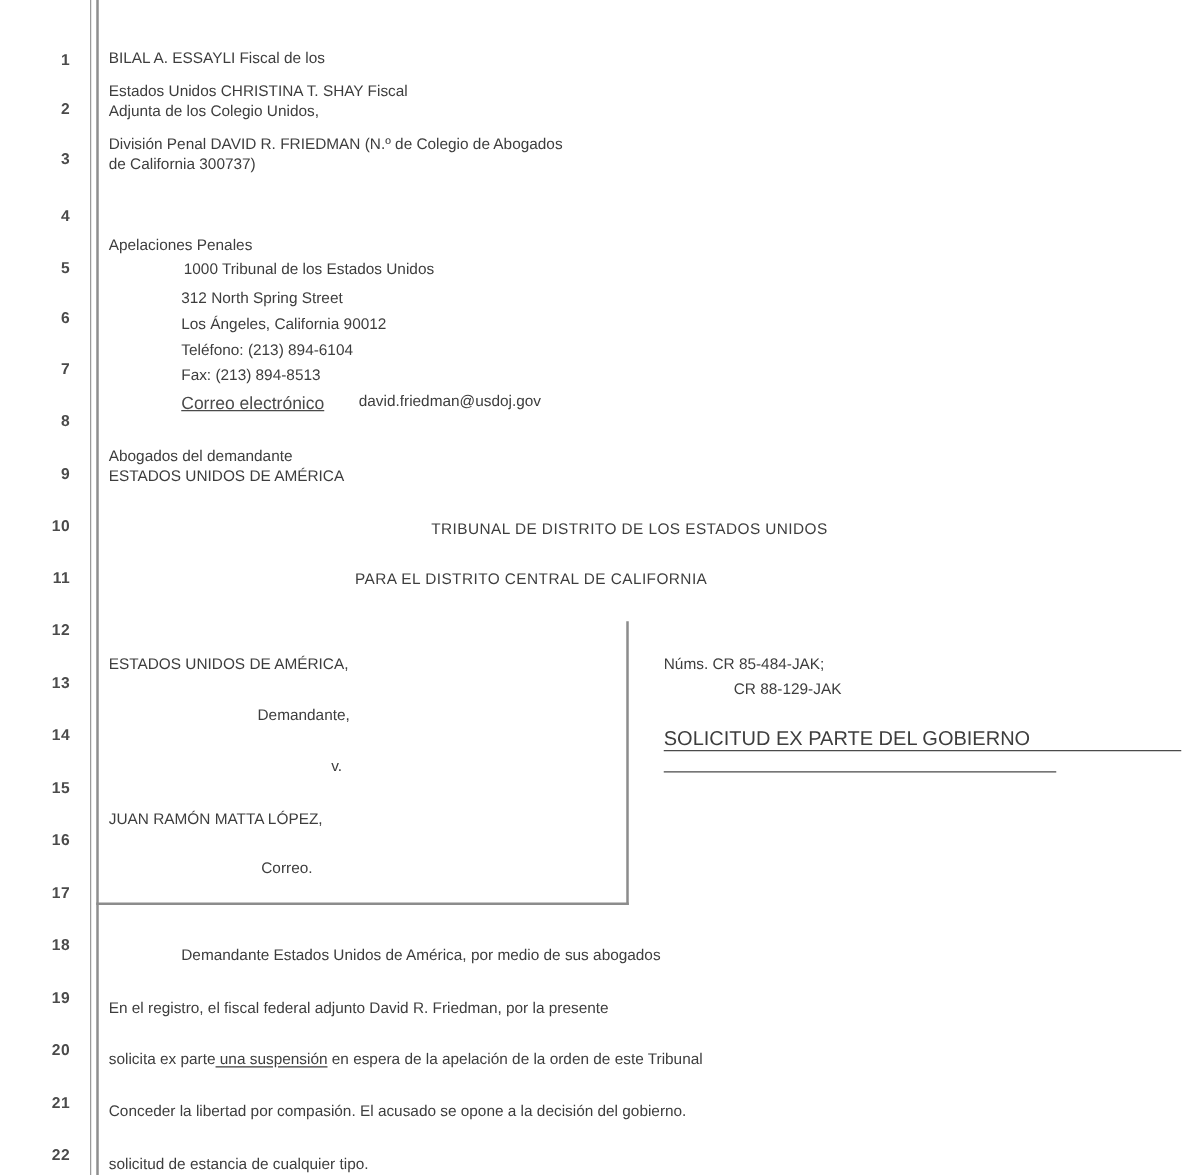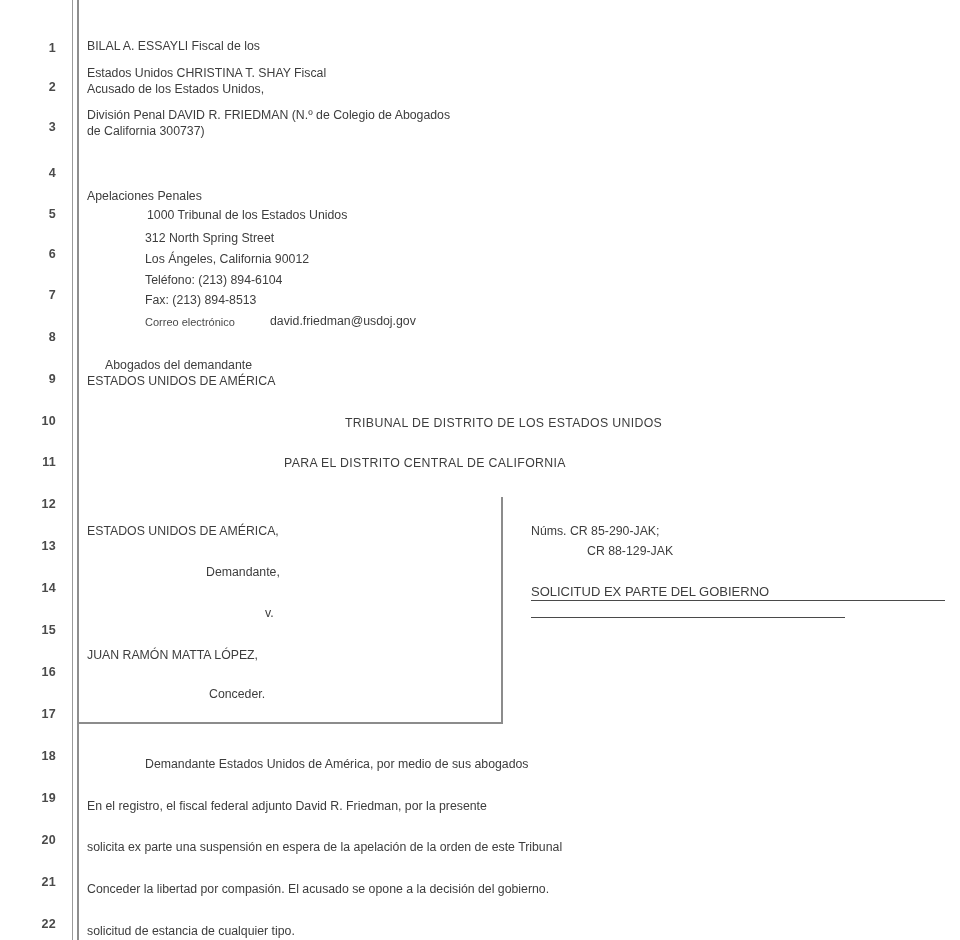--- a/index.html
+++ b/index.html
@@ -69,22 +69,23 @@
     padding-left: 44px;
   }
   .tline {
     position: absolute;
     font-size: 12.3px;
     line-height: 14px;
     color: #3d3d3d;
     white-space: nowrap;
   }
   .tline.sm {
-    font-size: 11px;
+    font-size: 14px;
     color: #4a4a4a;
+    text-decoration: underline;
   }
   .tline.center {
     letter-spacing: 0.35px;
   }
 
   
   .caption-box-right {
     position: absolute;
     left: 501px;
     top: 497px;
@@ -101,20 +102,21 @@
     background: #8c8c8c;
   }
 
   .ul-rule {
     position: absolute;
     height: 1px;
     background: #4a4a4a;
   }
 
   .u-inline {
+    text-decoration: underline;
     text-underline-offset: 2px;
   }
 </style>
 </head>
 <body>
 
 <div id="page">
 
   <div class="rule-outer"></div>
   <div class="rule-inner"></div>
@@ -141,54 +143,54 @@
     <div class="linenum" style="top:791px">19</div>
     <div class="linenum" style="top:833px">20</div>
     <div class="linenum" style="top:875px">21</div>
     <div class="linenum" style="top:917px">22</div>
   </div>
 
   <div class="content">
 
     <div class="tline" style="left:87px; top:39px">BILAL A. ESSAYLI Fiscal de los</div>
     <div class="tline" style="left:87px; top:66px">Estados Unidos CHRISTINA T. SHAY Fiscal</div>
-    <div class="tline" style="left:87px; top:82px">Acusado de los Estados Unidos,</div>
+    <div class="tline" style="left:87px; top:82px">Adjunta de los Colegio Unidos,</div>
     <div class="tline" style="left:87px; top:108px">División Penal DAVID R. FRIEDMAN (N.º de Colegio de Abogados</div>
     <div class="tline" style="left:87px; top:124px">de California 300737)</div>
 
     <div class="tline" style="left:87px; top:189px">Apelaciones Penales</div>
 
     <div class="tline" style="left:147px; top:208px">1000 Tribunal de los Estados Unidos</div>
     <div class="tline" style="left:145px; top:231px">312 North Spring Street</div>
     <div class="tline" style="left:145px; top:252px">Los Ángeles, California 90012</div>
     <div class="tline" style="left:145px; top:273px">Teléfono: (213) 894-6104</div>
     <div class="tline" style="left:145px; top:293px">Fax: (213) 894-8513</div>
 
     <div class="tline sm" style="left:145px; top:315px">Correo electrónico</div>
-    <div class="tline" style="left:270px; top:314px">david.friedman@usdoj.gov</div>
-
-    <div class="tline" style="left:105px; top:358px">Abogados del demandante</div>
+    <div class="tline" style="left:287px; top:314px">david.friedman@usdoj.gov</div>
+
+    <div class="tline" style="left:87px; top:358px">Abogados del demandante</div>
     <div class="tline" style="left:87px; top:374px">ESTADOS UNIDOS DE AMÉRICA</div>
 
     <div class="tline center" style="left:345px; top:416px">TRIBUNAL DE DISTRITO DE LOS ESTADOS UNIDOS</div>
     <div class="tline center" style="left:284px; top:456px">PARA EL DISTRITO CENTRAL DE CALIFORNIA</div>
 
     <div class="caption-box-right"></div>
     <div class="caption-box-bottom"></div>
 
     <div class="tline" style="left:87px;  top:524px">ESTADOS UNIDOS DE AMÉRICA,</div>
     <div class="tline" style="left:206px; top:565px">Demandante,</div>
     <div class="tline" style="left:265px; top:606px">v.</div>
     <div class="tline" style="left:87px;  top:648px">JUAN RAMÓN MATTA LÓPEZ,</div>
-    <div class="tline" style="left:209px; top:687px">Conceder.</div>
-
-    <div class="tline" style="left:531px; top:524px">Núms. CR 85-290-JAK;</div>
+    <div class="tline" style="left:209px; top:687px">Correo.</div>
+
+    <div class="tline" style="left:531px; top:524px">Núms. CR 85-484-JAK;</div>
     <div class="tline" style="left:587px; top:544px">CR 88-129-JAK</div>
 
-    <div class="tline" style="left:531px; top:585px; font-size:13px">SOLICITUD EX PARTE DEL GOBIERNO</div>
+    <div class="tline" style="left:531px; top:585px; font-size:16px">SOLICITUD EX PARTE DEL GOBIERNO</div>
     <div class="ul-rule" style="left:531px; top:600px; width:414px"></div>
 
     <div class="ul-rule" style="left:531px; top:617px; width:314px"></div>
 
     <div class="tline" style="left:87px;  top:799px">En el registro, el fiscal federal adjunto David R. Friedman, por la presente</div>
     <div class="tline" style="left:145px; top:757px">Demandante Estados Unidos de América, por medio de sus abogados</div>
 
     <div class="tline" style="left:87px; top:840px">
       <span>solicita ex parte</span><span class="u-inline"> una suspensión</span><span> en espera de la apelación de la orden de este Tribunal</span>
     </div>

